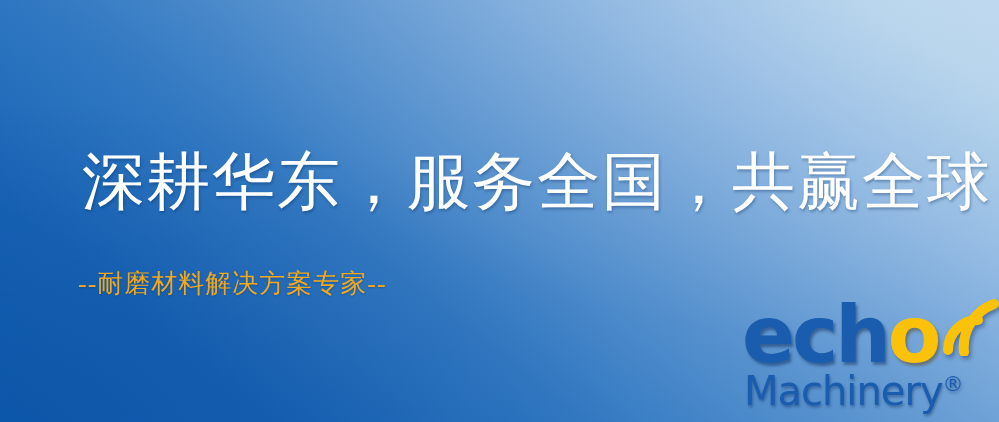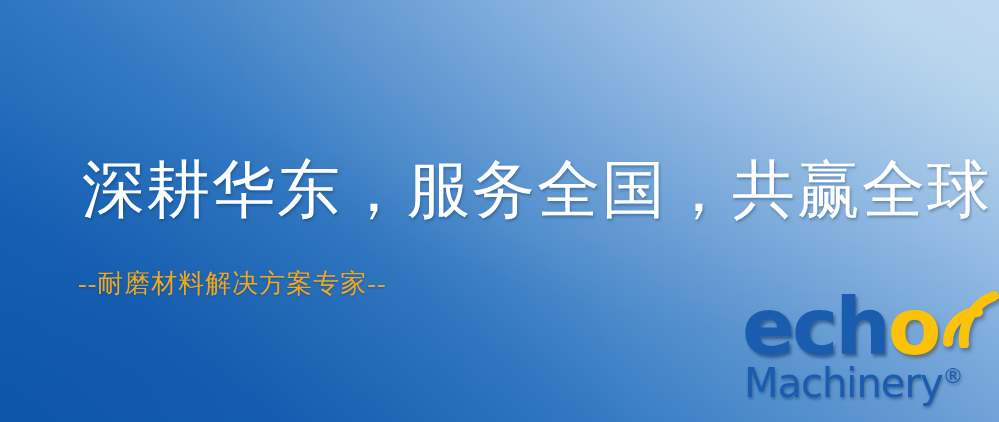--- a/index.html
+++ b/index.html
@@ -43,42 +43,41 @@
     top: 148px;
     color: #ffffff;
     font-family: "Liberation Serif", "DejaVu Serif", serif;
     font-size: 63px;
     font-weight: 400;
     letter-spacing: 2px;
     line-height: 1.1;
     white-space: nowrap;
     text-shadow: 1px 2px 3px rgba(0, 40, 90, 0.35);
     z-index: 3;
-    margin-top: 8px;
   }
 
   .subhead {
     position: absolute;
     left: 78px;
     top: 266px;
     color: #f0a81e;
     font-family: "Liberation Serif", "DejaVu Serif", serif;
     font-size: 26px;
     font-weight: 400;
     letter-spacing: 1px;
     white-space: nowrap;
     text-shadow: 0px 1px 2px rgba(0, 40, 90, 0.30);
     z-index: 3;
   }
 
   
   .logo {
     position: absolute;
     left: 742px;
-    top: 288px;
+    top: 296px;
     width: 257px;
     height: 126px;
     z-index: 4;
   }
 
   .logo-wordmark {
     position: absolute;
     left: 0px;
     top: 0px;
     font-family: "DejaVu Sans", "Liberation Sans", sans-serif;

